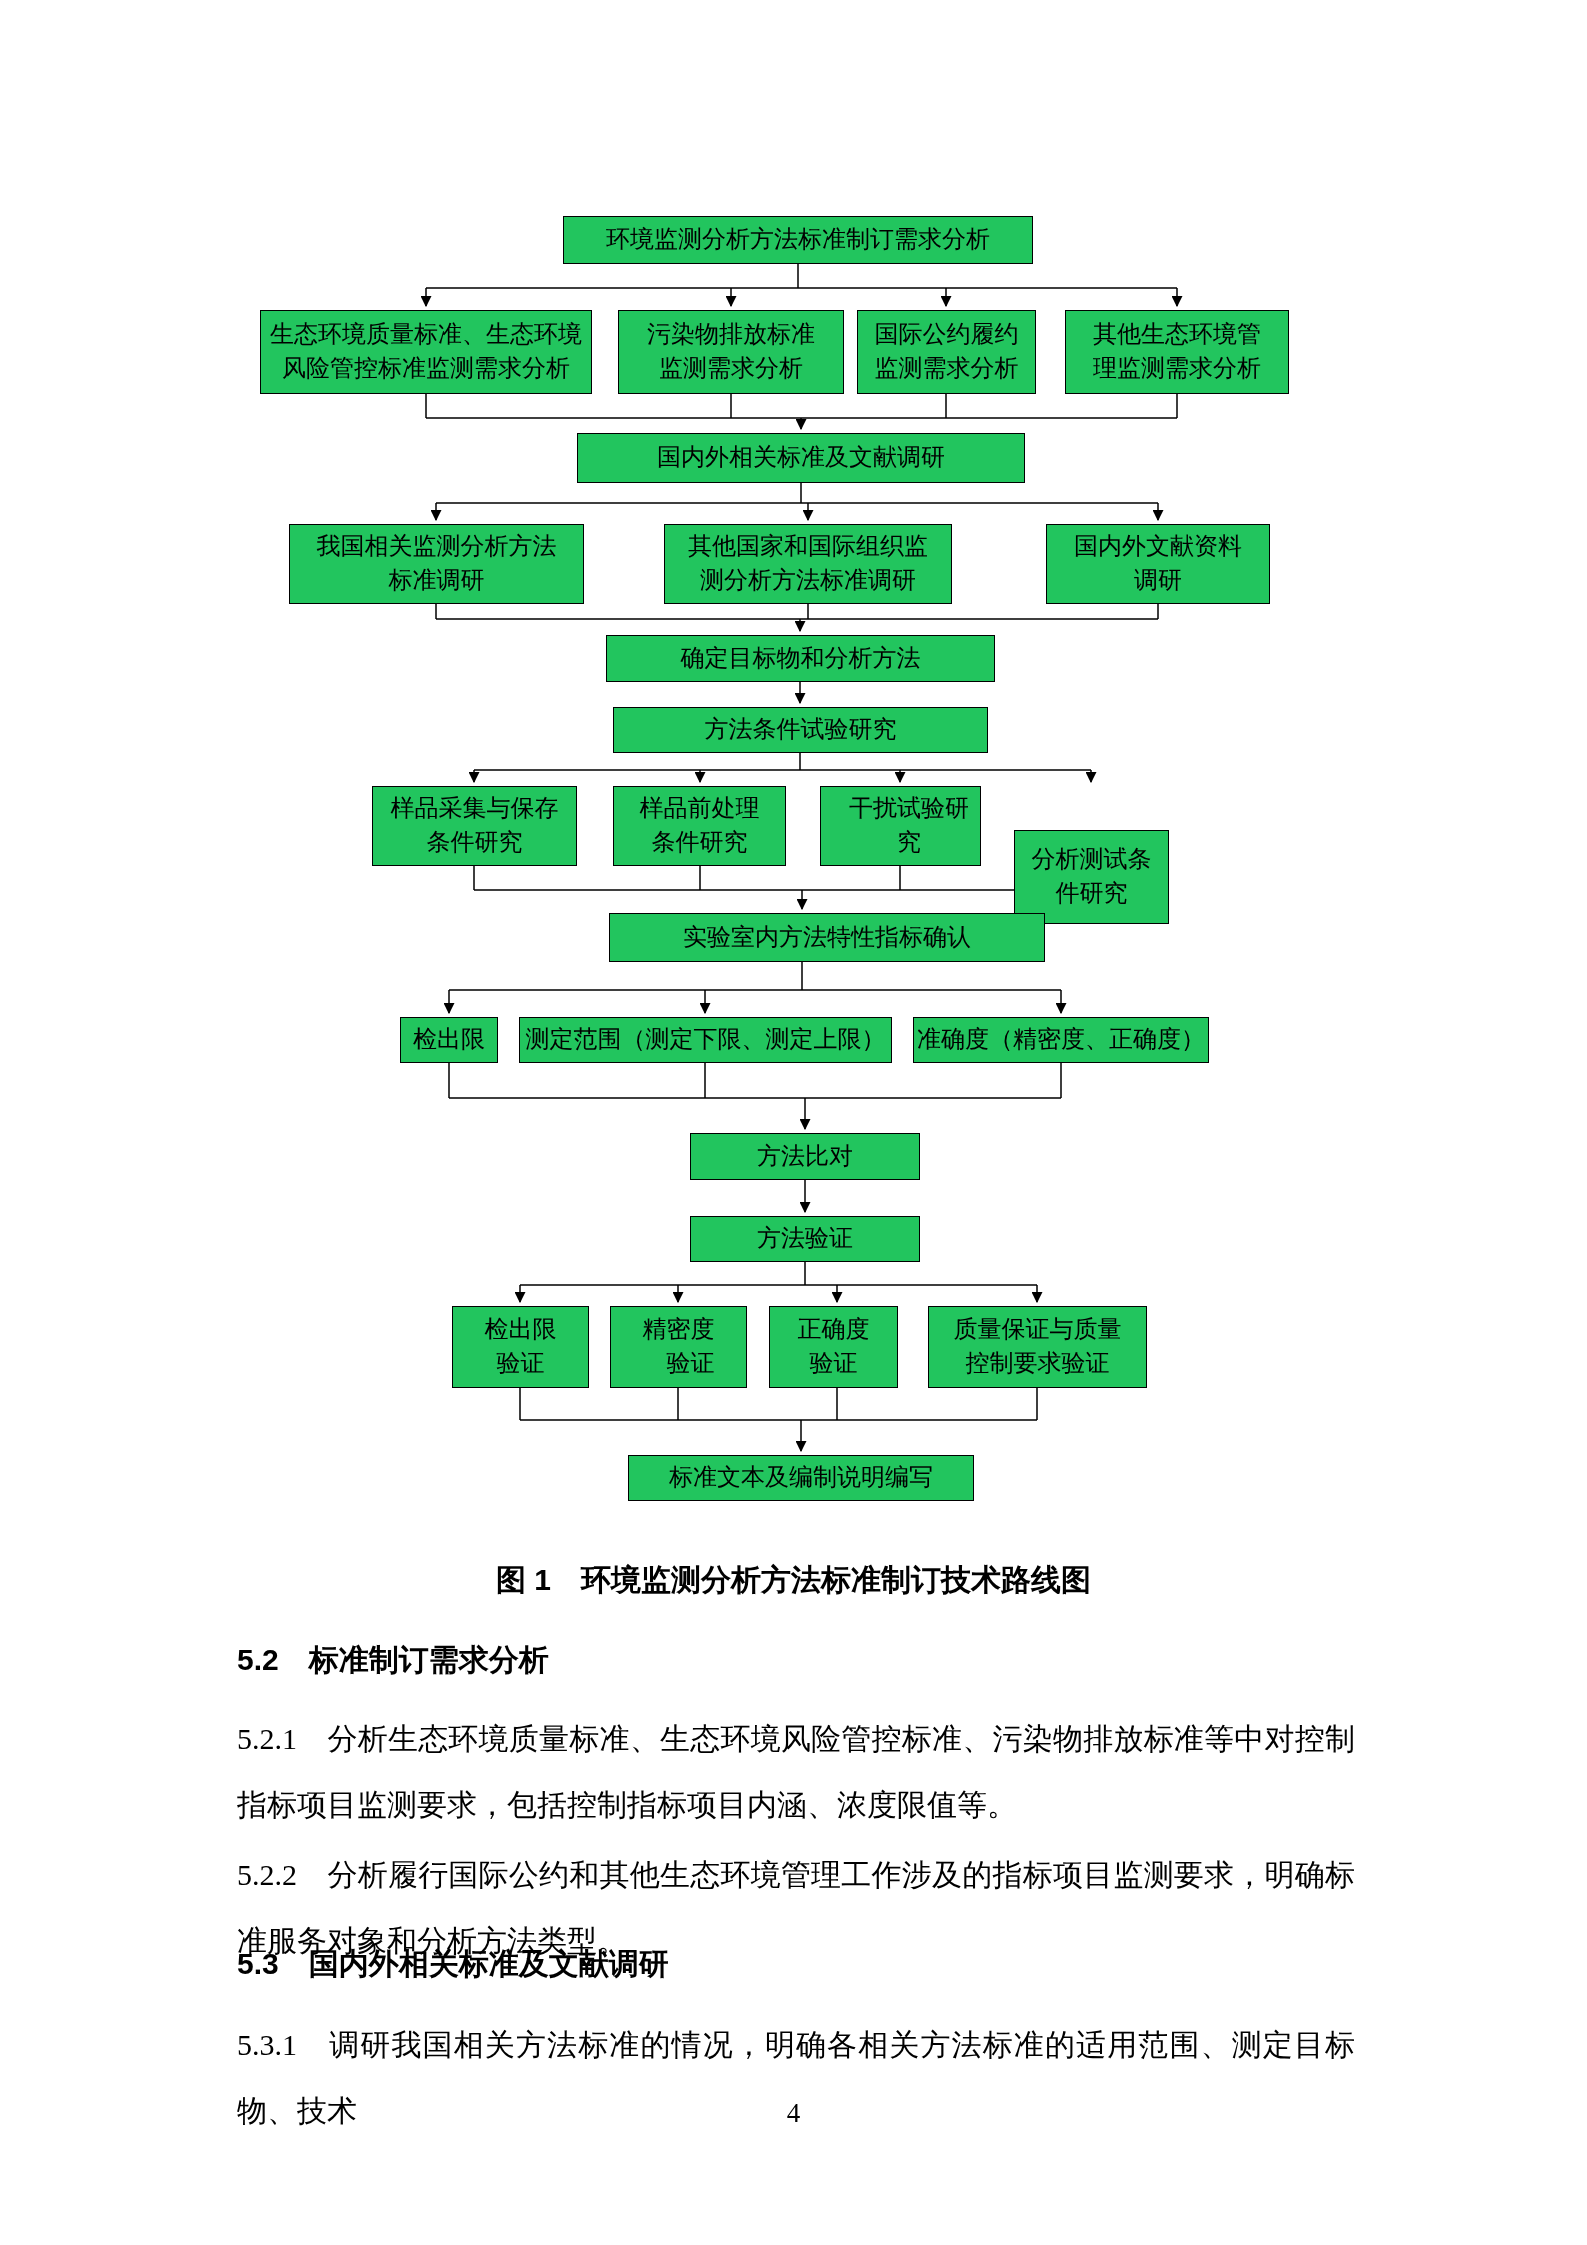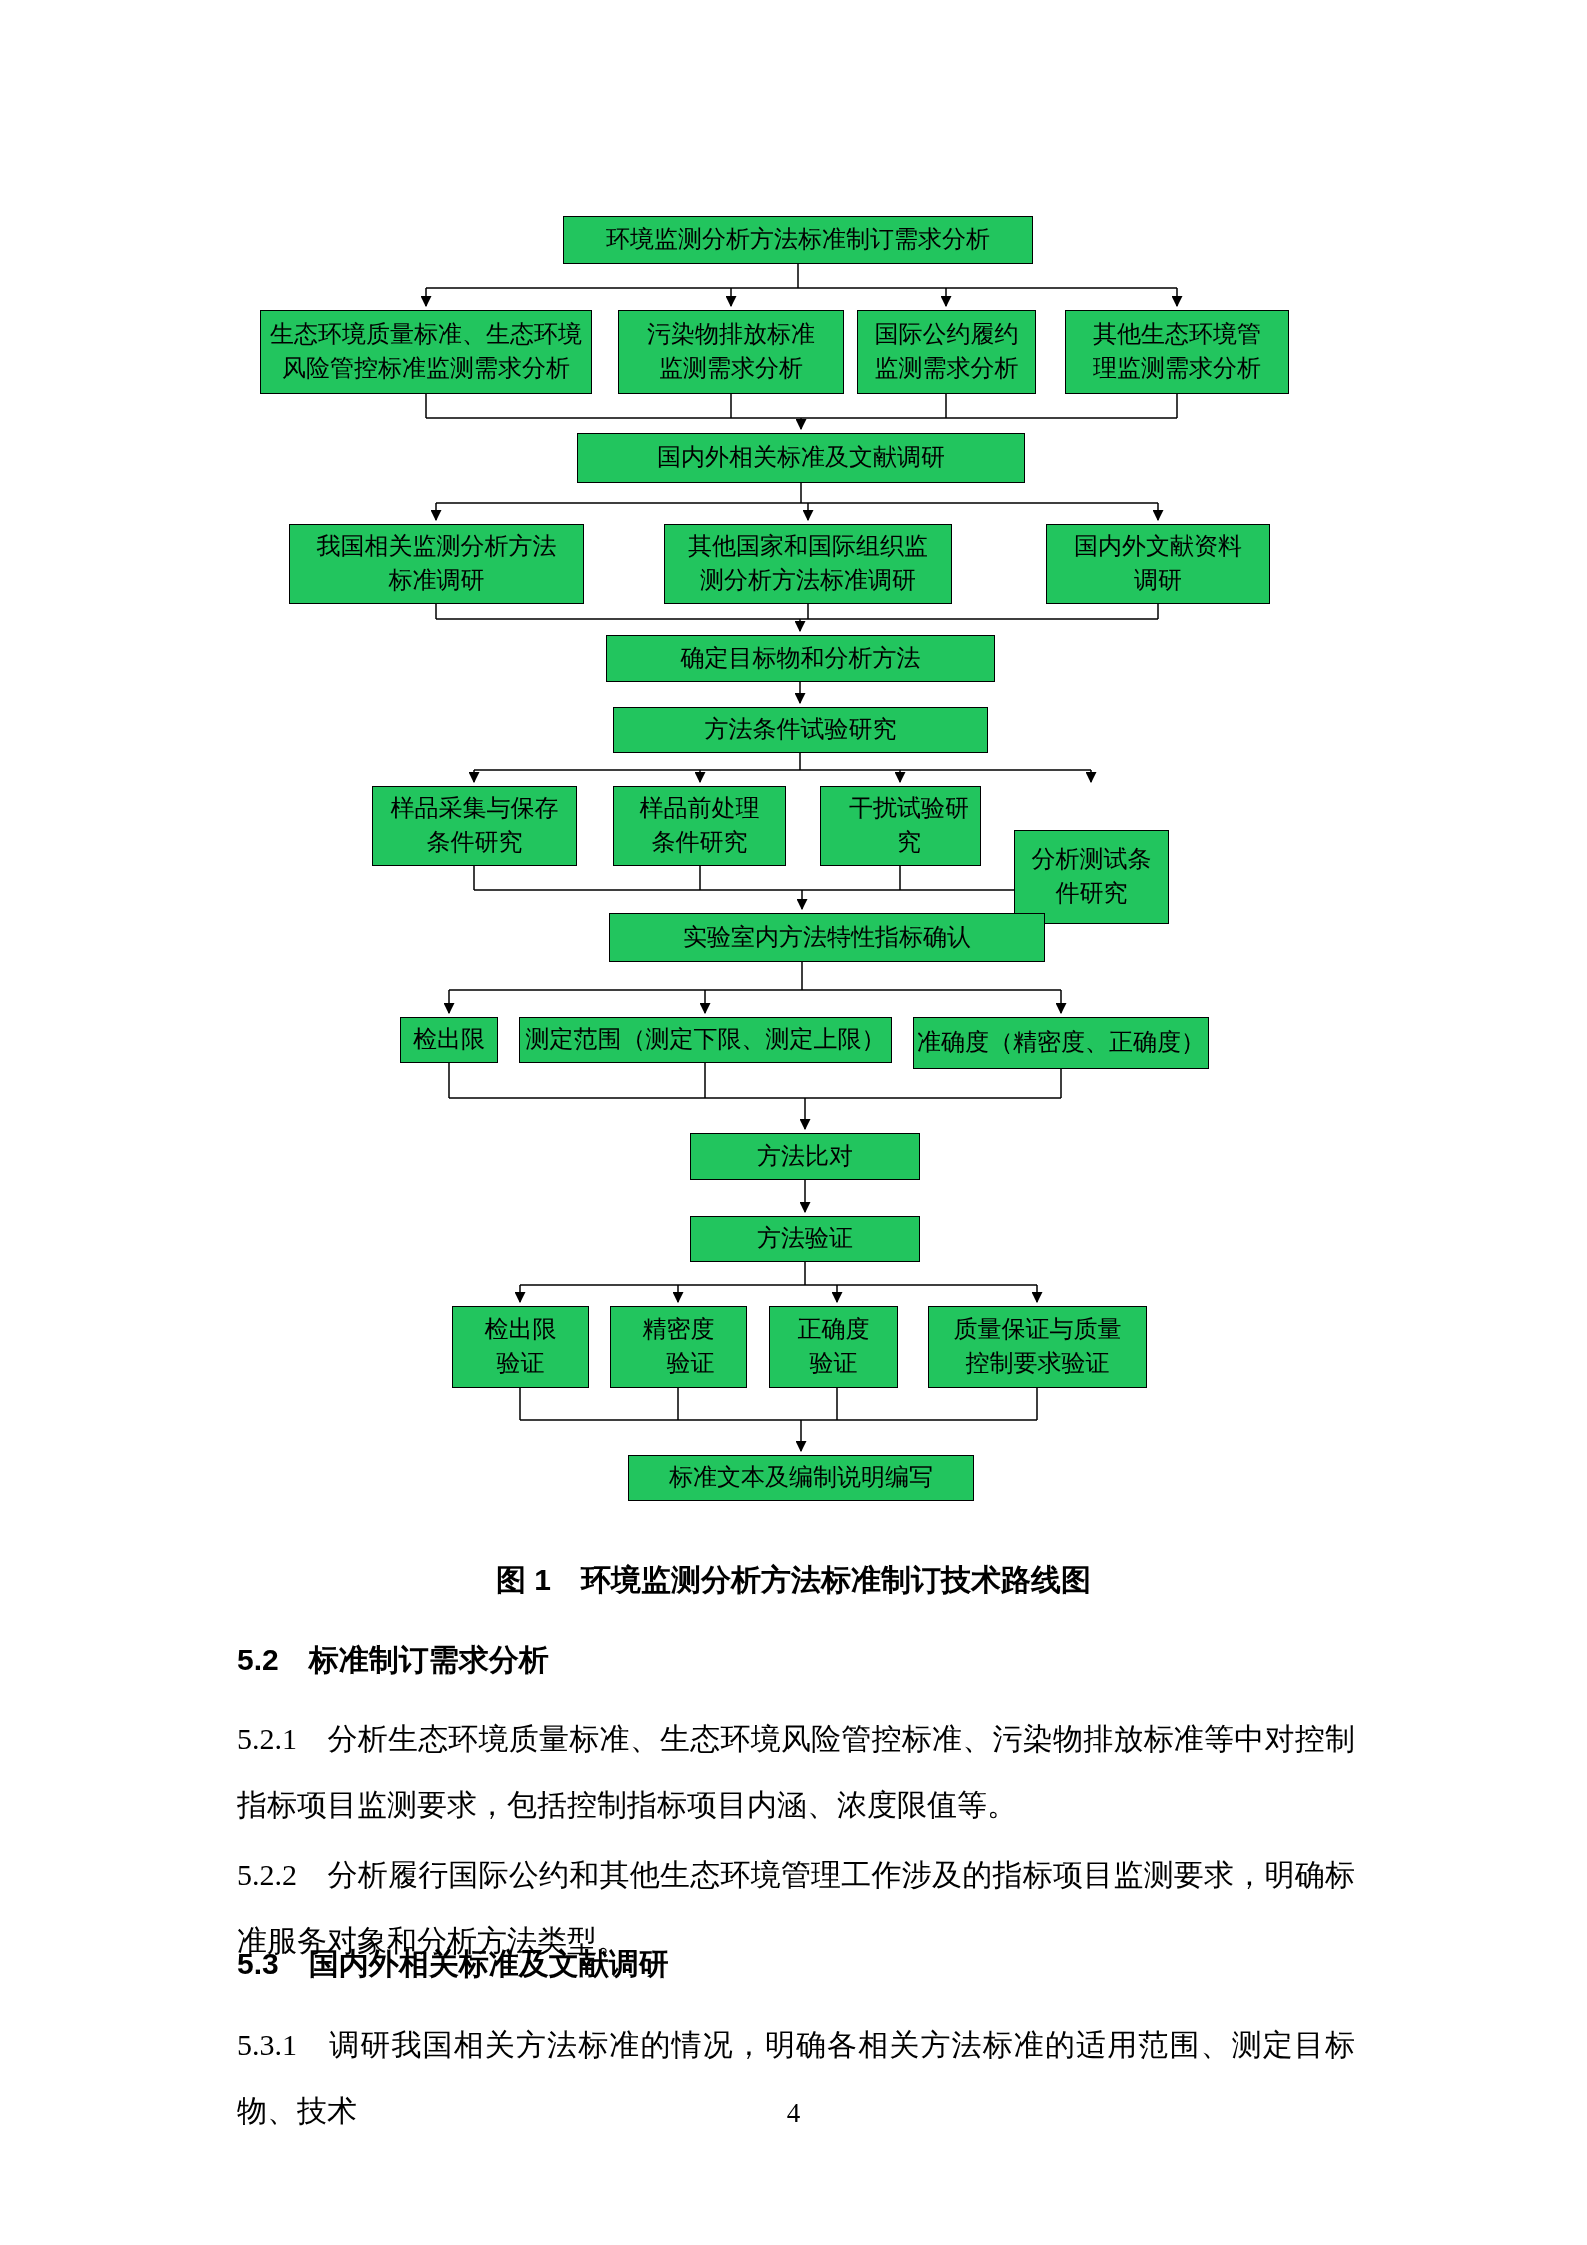--- a/index.html
+++ b/index.html
@@ -28,21 +28,21 @@
   #b-r4c  { left:1046px; top:524px;  width:224px; height:80px; }
   #b-r5   { left:606px;  top:635px;  width:389px; height:47px; }
   #b-r6   { left:613px;  top:707px;  width:375px; height:46px; }
   #b-r7a  { left:372px;  top:786px;  width:205px; height:80px; }
   #b-r7b  { left:613px;  top:786px;  width:173px; height:80px; }
   #b-r7c  { left:820px;  top:786px;  width:161px; height:80px;padding-left:17px; }
   #b-r7d  { left:1014px; top:786px;  width:155px; height:94px;margin-top:44px; }
   #b-r8   { left:584px;  top:913px;  width:436px; height:49px;margin-left:25px; }
   #b-r9a  { left:400px;  top:1017px; width:98px;  height:46px; }
   #b-r9b  { left:519px;  top:1017px; width:373px; height:46px; }
-  #b-r9c  { left:913px;  top:1017px; width:296px; height:52px; }
+  #b-r9c  { left:913px;  top:1017px; width:296px; height:46px; }
   #b-r10  { left:690px;  top:1133px; width:230px; height:47px; }
   #b-r11  { left:690px;  top:1216px; width:230px; height:46px; }
   #b-r12a { left:452px;  top:1306px; width:137px; height:82px; }
   #b-r12b { left:610px;  top:1306px; width:137px; height:82px;text-align:right; }
   #b-r12c { left:769px;  top:1306px; width:129px; height:82px; }
   #b-r12d { left:928px;  top:1306px; width:219px; height:82px; }
   #b-r13  { left:628px;  top:1455px; width:346px; height:46px; }
 
   .caption {
     position:absolute; top:1560px; left:0; width:100%;

